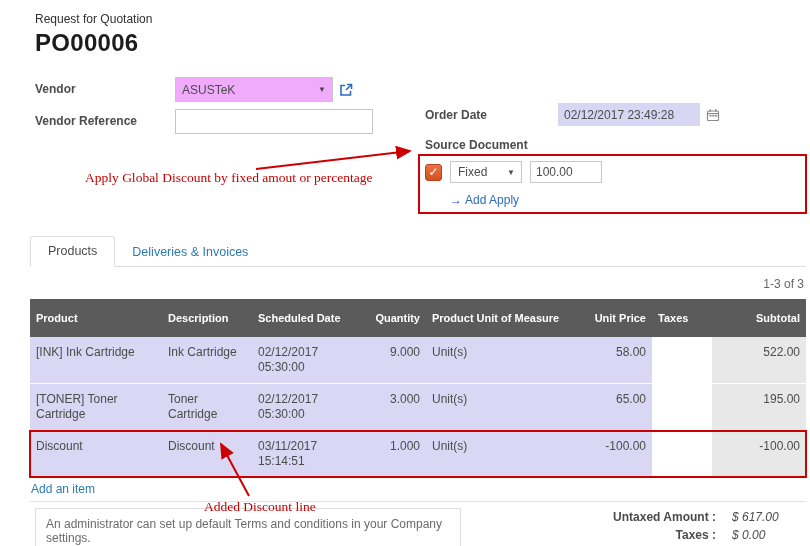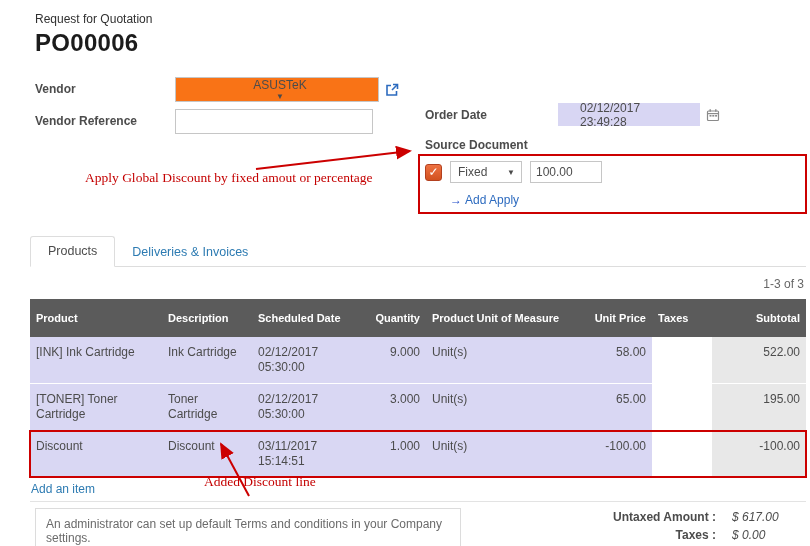--- a/index.html
+++ b/index.html
@@ -13,29 +13,29 @@
 
   .form-grid { display: flex; margin-top: 20px; }
   .col-left { width: 390px; }
   .col-right { flex: 1; margin-top: 26px; }
   .form-row { display: flex; align-items: flex-start; margin-bottom: 7px; position: relative; }
   .form-row > label { font-weight: bold; padding-top: 5px; font-size: 12px; }
   .col-left .form-row > label { width: 140px; }
   .col-right .form-row > label { width: 133px; }
   .field-wrap { display: flex; align-items: center; }
 
-  .select-box { display: flex; align-items: center; width: 204px; height: 25px; border: 1px solid #c6c6c6; background: #f97316; padding-left: 6px; cursor: pointer; flex-direction: column; }
+  .select-box { display: flex; align-items: center; width: 158px; height: 25px; border: 1px solid #c6c6c6; background: #f0abfc; padding-left: 6px; cursor: pointer; }
   .select-box .sel-value { flex: 1; }
   .caret { color: #4a4a4a; font-size: 8px; padding: 0 6px; }
   .ext-link { margin-left: 6px; display: inline-flex; cursor: pointer; }
 
   .text-input { height: 25px; border: 1px solid #c6c6c6; padding: 0 6px; font: inherit; color: #4c4c4c; background: #fff; }
   .w-left { width: 198px; }
   .w-right { width: 142px; height: 23px; color: #7a7a7a; }
-  .date-field { width: 142px; height: 23px; background: #d8d6f3; display: flex; align-items: center; padding: 0 22px; cursor: pointer; }
+  .date-field { width: 142px; height: 23px; background: #d8d6f3; display: flex; align-items: center; padding: 0 6px; cursor: pointer; }
   .cal-icon { margin-left: 6px; display: inline-flex; cursor: pointer; }
 
   .gd-widgets { padding-top: 2px; }
   .gd-line1 { display: flex; align-items: center; }
   .checkbox { width: 17px; height: 17px; border-radius: 3px; border: 1px solid #b3401f; background: linear-gradient(#ee7242, #d2511f); color: #fff; font-size: 12px; line-height: 15px; text-align: center; margin-right: 8px; cursor: pointer; }
   .mini-select { display: flex; align-items: center; width: 72px; height: 22px; border: 1px solid #c6c6c6; background: #fff; padding-left: 7px; margin-right: 8px; cursor: pointer; }
   .mini-select .sel-value { flex: 1; }
   .mini-input { width: 72px; height: 22px; border: 1px solid #c6c6c6; padding: 0 5px; font: inherit; color: #4c4c4c; }
   .gd-line2 { margin-left: 25px; margin-top: 10px; }
   .add-line { color: #2d6bbf; cursor: pointer; text-decoration: none; }
@@ -69,21 +69,21 @@
   .tot-label { font-weight: bold; margin-right: 16px; }
   .tot-value { min-width: 72px; text-align: left; font-style: italic; }
   .total-final { border-top: 1px solid #cfcfcf; margin-top: 5px; padding-top: 4px; }
   .total-final .tot-label { font-size: 13px; }
   .total-final .tot-value { background: #d8d6f3; font-weight: bold; font-size: 15px; padding: 4px 7px; color: #1c1c1c; }
 
   .anno-rect { position: absolute; border: 2px solid #cc0000; pointer-events: none; z-index: 6; }
   .rect-gd { left: -7px; top: -5px; right: -1px; bottom: -7px; }
   .anno-text { position: absolute; color: #c40000; font-family: "Liberation Serif", serif; font-size: 13.5px; z-index: 7; white-space: nowrap; }
   .t1 { left: 85px; top: 170px; }
-  .t2 { left: 204px; top: 474px; }
+  .t2 { left: 204px; top: 499px; }
   .anno-svg { position: absolute; left: 0; top: 0; z-index: 7; pointer-events: none; }
 </style>
 </head>
 <body>
 
 <div class="screen">
   <div class="sheet">
 
     <div class="doc-subtitle">Request for Quotation</div>
     <div class="doc-title">PO00006</div>

